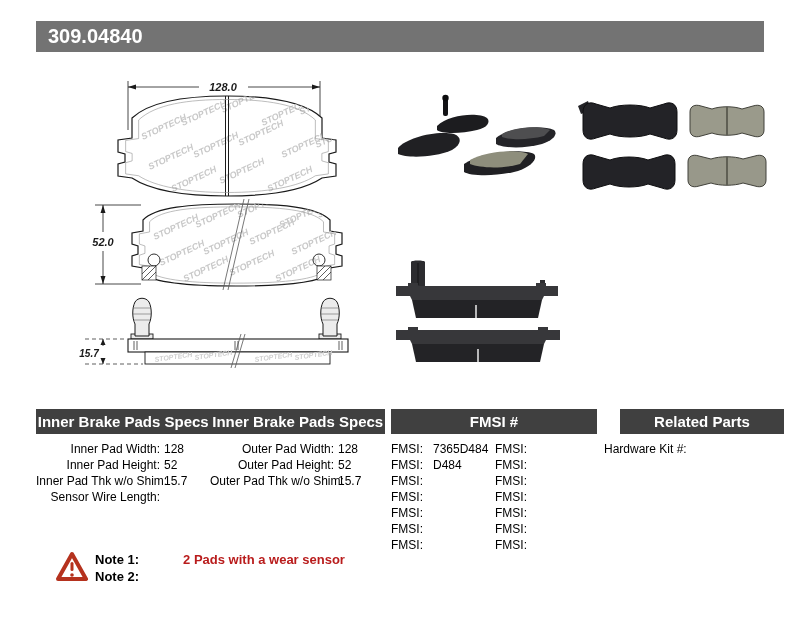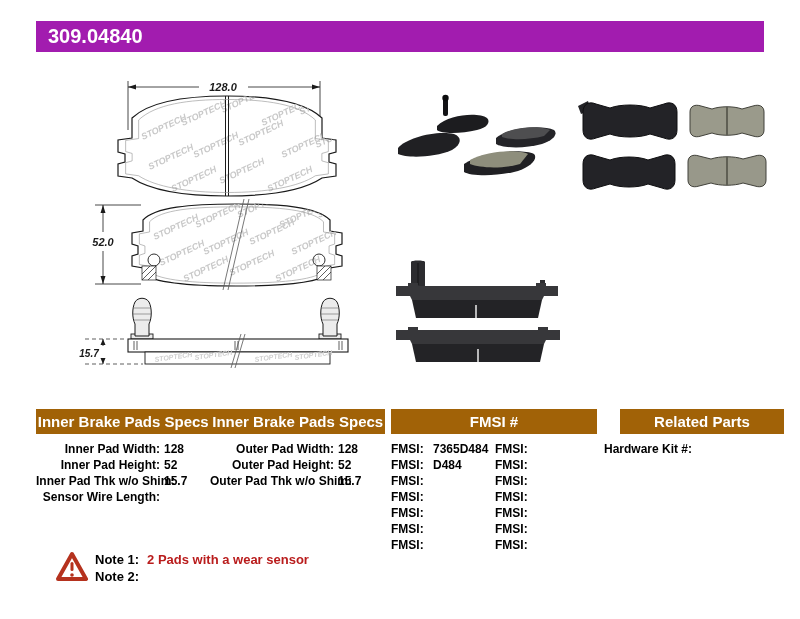--- a/index.html
+++ b/index.html
@@ -1,48 +1,48 @@
 <!DOCTYPE html>
 <html><head>
 <meta charset="utf-8">
 <style>
   html,body{margin:0;padding:0;background:#fff;}
   .page{position:relative;width:800px;height:619px;background:#fff;
         font-family:"Liberation Sans",sans-serif;overflow:hidden;color:#000;}
 
   
-  .topbar{position:absolute;left:36px;top:21px;width:728px;height:31px;background:#a21caf;
+  .topbar{position:absolute;left:36px;top:21px;width:728px;height:31px;background:#737373;
           color:#fff;display:flex;justify-content:space-between;align-items:center;
           font-weight:bold;font-size:20px;padding:0 12px;box-sizing:border-box;}
 
   
-  .thead{position:absolute;top:409px;height:25px;background:#a16207;color:#fff;font-weight:bold;
+  .thead{position:absolute;top:409px;height:25px;background:#404040;color:#fff;font-weight:bold;
          font-size:15px;line-height:25px;text-align:center;}
   .bar1{left:36px;width:349px;display:flex;}
   .bar1 span{flex:1;}
   .bar2{left:391px;width:206px;}
   .bar3{left:620px;width:164px;}
 
   
-  .col{position:absolute;top:441px;font-size:12px;font-weight:bold;}
+  .col{position:absolute;top:441px;font-size:12px;font-weight:normal;}
   .row{display:flex;height:16px;line-height:16px;white-space:pre;}
   .lab{width:124px;text-align:right;}
   .val{margin-left:4px;}
   .col-inner{left:36px;}
   .col-outer{left:210px;}
   .fmsi1{left:391px;}
   .fmsi2{left:495px;}
   .flab{width:36px;text-align:left;}
   .fval{margin-left:6px;}
   .col-related{left:604px;}
   .rlab{text-align:left;}
 
   
   .notes{position:absolute;left:95px;top:551px;font-size:13px;font-weight:bold;}
-  .note-line{display:flex;height:17px;line-height:17px;}
+  .note-line{display:flex;height:17px;line-height:17px;gap:36px;}
   .note-val{margin-left:8px;color:#b91c1c;}
   .warn{position:absolute;left:56px;top:551px;width:32px;height:32px;}
 
   svg text{font-family:"Liberation Sans",sans-serif;}
   .dim{font-size:11px;font-weight:bold;font-style:italic;fill:#1a1a1a;}
   .dim-small{font-size:10px;font-weight:bold;font-style:italic;fill:#1a1a1a;}
   .wm{font-size:9px;font-weight:bold;font-style:italic;fill:#c9c9c9;}
   .wm-s{font-size:7px;font-weight:bold;font-style:italic;fill:#cfcfcf;}
 </style>
 </head>

